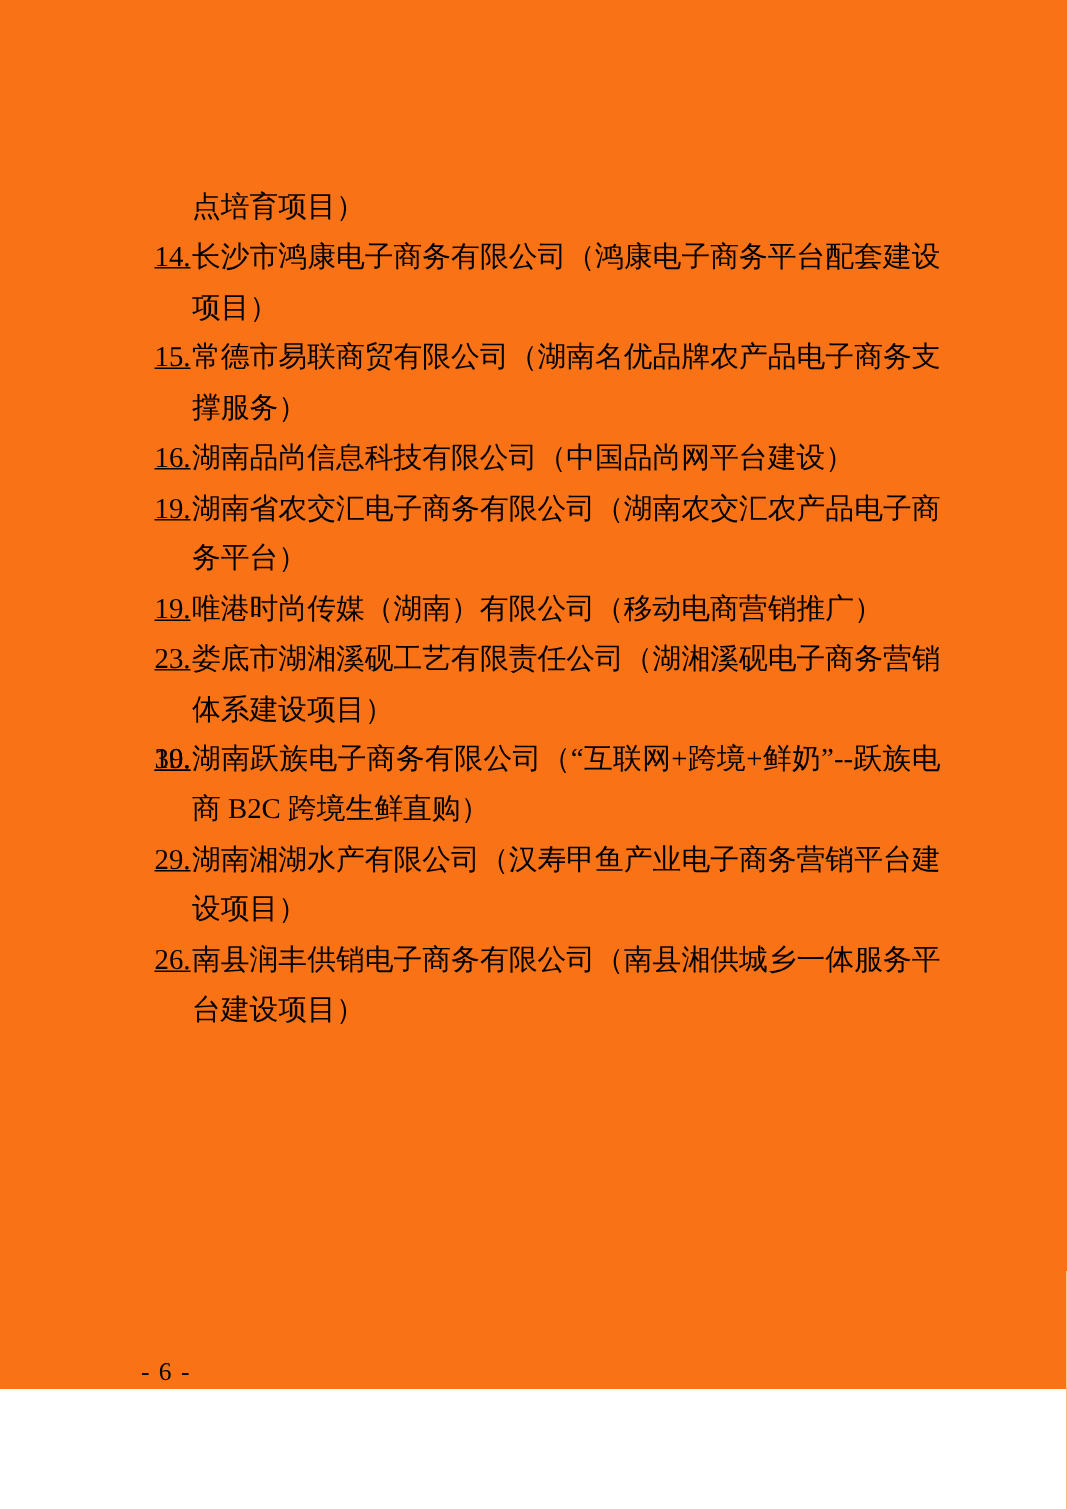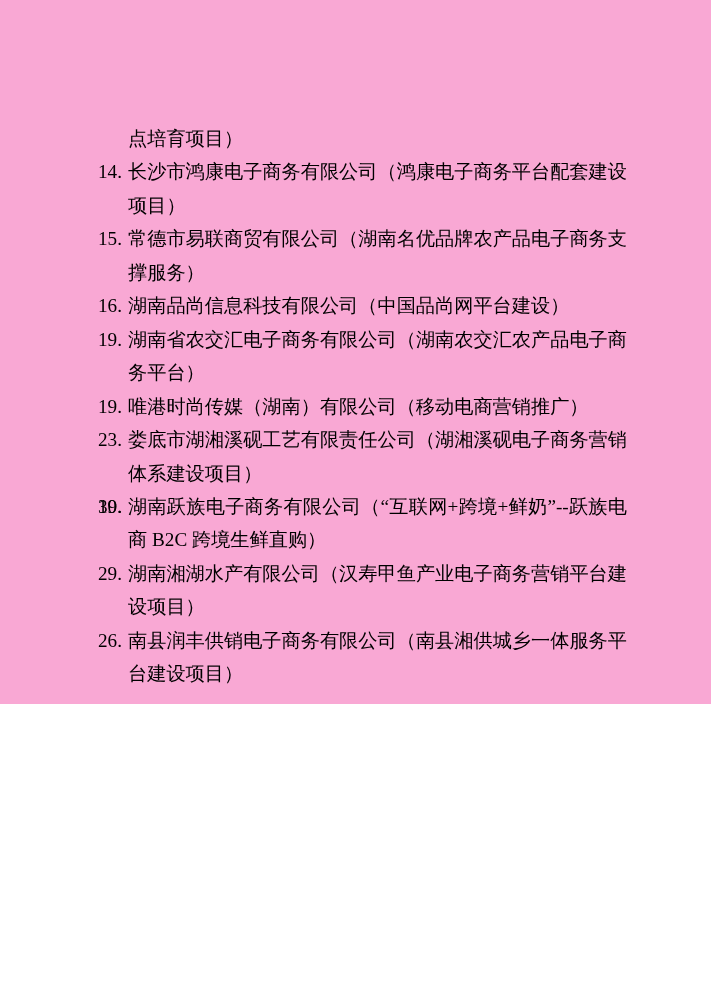--- a/index.html
+++ b/index.html
@@ -3,22 +3,22 @@
 <meta charset="utf-8">
 <style>
   html, body {
     margin: 0;
     padding: 0;
     background: #ffffff;
   }
   .page {
     position: relative;
     width: 711px;
-    height: 704px;
-    background: #f9a8d4;
+    height: 926px;
+    background: #f97316;
     color: #000000;
     font-family: "Liberation Serif", "DejaVu Serif", serif;
     overflow: hidden;
   }
   .content {
     position: absolute;
     left: 93px;
     top: 122px;
     width: 534px;
     font-size: 19.2px;
@@ -30,21 +30,22 @@
   }
   .item {
     position: relative;
     padding-left: 35px;
   }
   .item .num {
     position: absolute;
     left: 0;
     top: 0;
     width: 34px;
-    text-align: center;
+    text-align: right;
+    text-decoration: underline;
   }
   .pagenum {
     position: absolute;
     left: 94px;
     top: 902px;
     font-size: 17px;
     letter-spacing: 1px;
     line-height: 26px;
   }
 </style>

